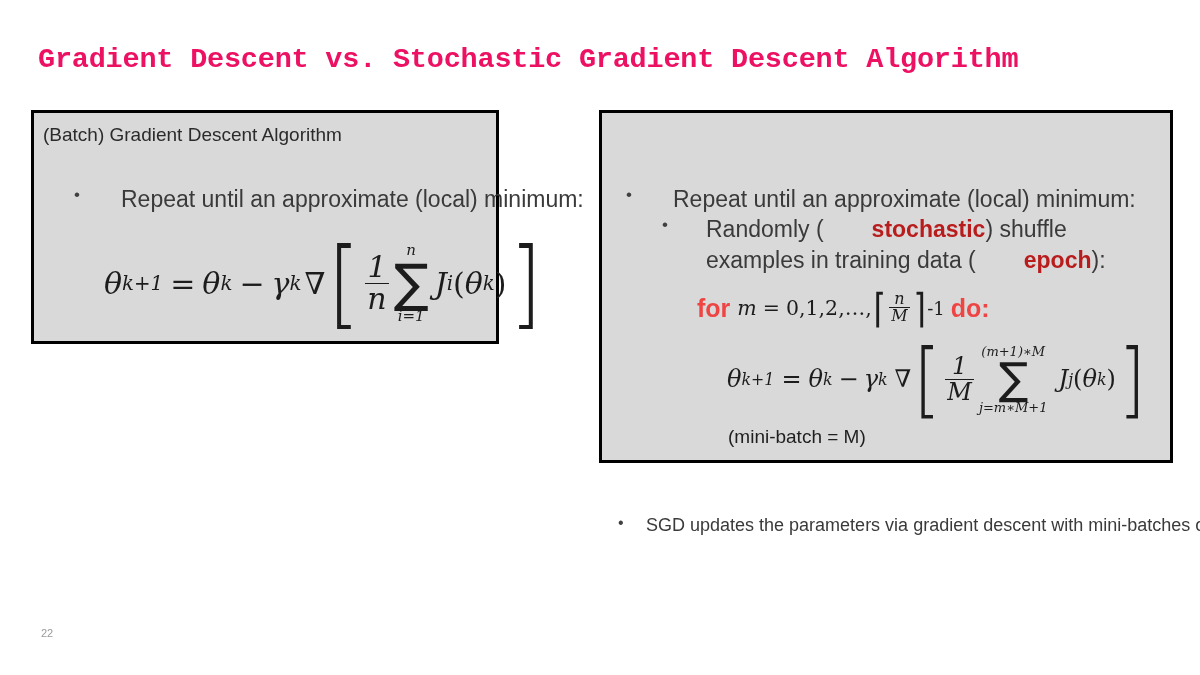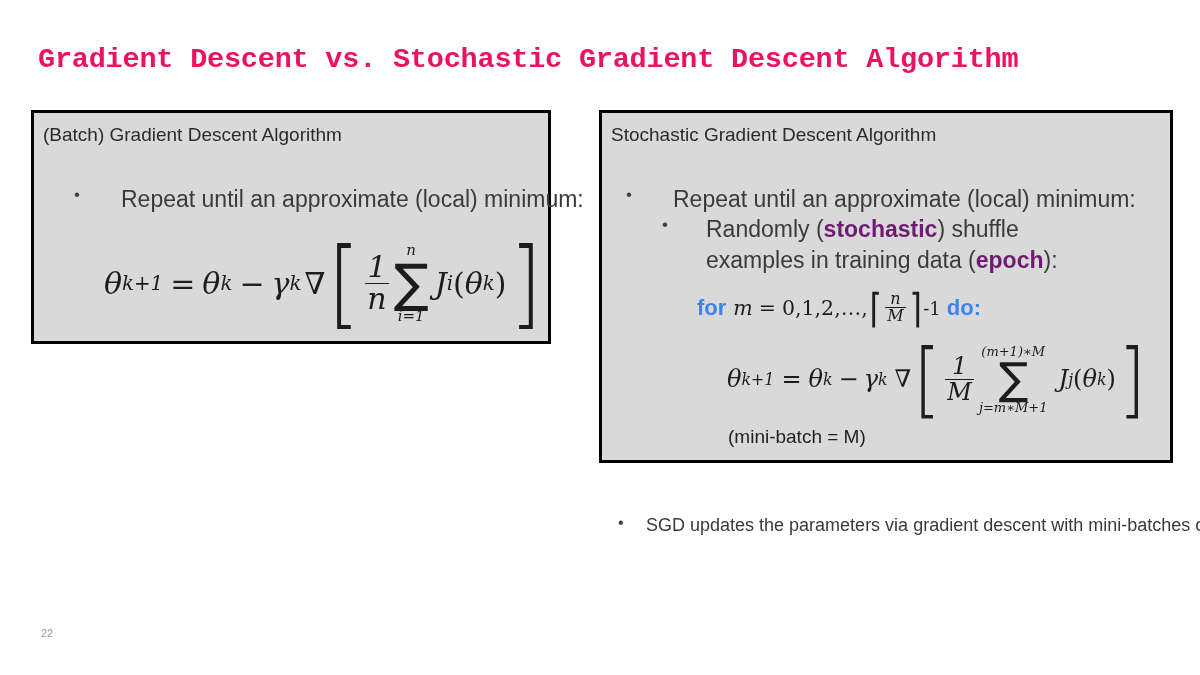--- a/index.html
+++ b/index.html
@@ -32,21 +32,21 @@
   
   .algo-box {
     position: absolute;
     background: #D9D9D9;
     border: 3px solid #000000;
     box-sizing: border-box;
   }
   #box-batch {
     left: 31px;
     top: 110px;
-    width: 520px;
+    width: 468px;
     height: 234px;
     text-decoration: underline;
   }
   #box-sgd {
     left: 599px;
     top: 110px;
     width: 574px;
     height: 353px;
   }
 
@@ -71,21 +71,21 @@
     line-height: 1.35;
     flex: 0 0 auto;
   }
   .bullet-text {
     color: #3a3a3a;
     font-size: 23px;
     line-height: 1.35;
     white-space: nowrap;
   }
   .bullet-text.wrap { white-space: normal; }
-  .bullet-text b { font-weight: bold; color: #701a75; }
+  .bullet-text b { font-weight: bold; color: #b91c1c; margin-left: 48px; }
 
   #batch-bullet-1 { left: 40px; top: 71px; }
   #batch-bullet-1 .bullet-dot { width: 47px; }
 
   #sgd-bullet-1 { left: 24px; top: 71px; }
   #sgd-bullet-1 .bullet-dot { width: 47px; }
 
   #sgd-bullet-2 { left: 60px; top: 101px; width: 460px; }
   #sgd-bullet-2 .bullet-dot { width: 44px; }
 
@@ -158,22 +158,22 @@
     position: absolute;
     left: 697px;
     top: 291px;
     font-size: 20.5px;
     white-space: nowrap;
   }
   #sgd-for-line .kw {
     font-family: "Liberation Sans", sans-serif;
     font-style: normal;
     font-weight: bold;
-    color: #3b82f6;
-    font-size: 22px;
+    color: #ef4444;
+    font-size: 25px;
   }
   #sgd-for-line .ceil {
     display: inline-flex;
     align-items: stretch;
     vertical-align: middle;
   }
   #sgd-for-line .ceil .cb {
     font-family: "DejaVu Sans", sans-serif;
     font-style: normal;
     font-size: 40px;
@@ -266,21 +266,20 @@
     <span class="up">(</span>
     <span>θ</span>
       <sub>k</sub>
     <span class="up">)</span>
     <span class="brk">]</span>
   </span>
 </div>
 
 <div class="algo-box" id="box-sgd">
 
-  <div class="box-heading" id="sgd-heading">Stochastic Gradient Descent Algorithm</div>
 
   <div class="bullet-row" id="sgd-bullet-1">
     <span class="bullet-dot">•</span>
     <span class="bullet-text">Repeat until an approximate (local) minimum:</span>
   </div>
 
   <div class="bullet-row" id="sgd-bullet-2">
     <span class="bullet-dot">•</span>
     <span class="bullet-text wrap"><span>Randomly (</span><b>stochastic</b><span>) shuffle examples in training data (</span><b>epoch</b><span>):</span></span>
   </div>

